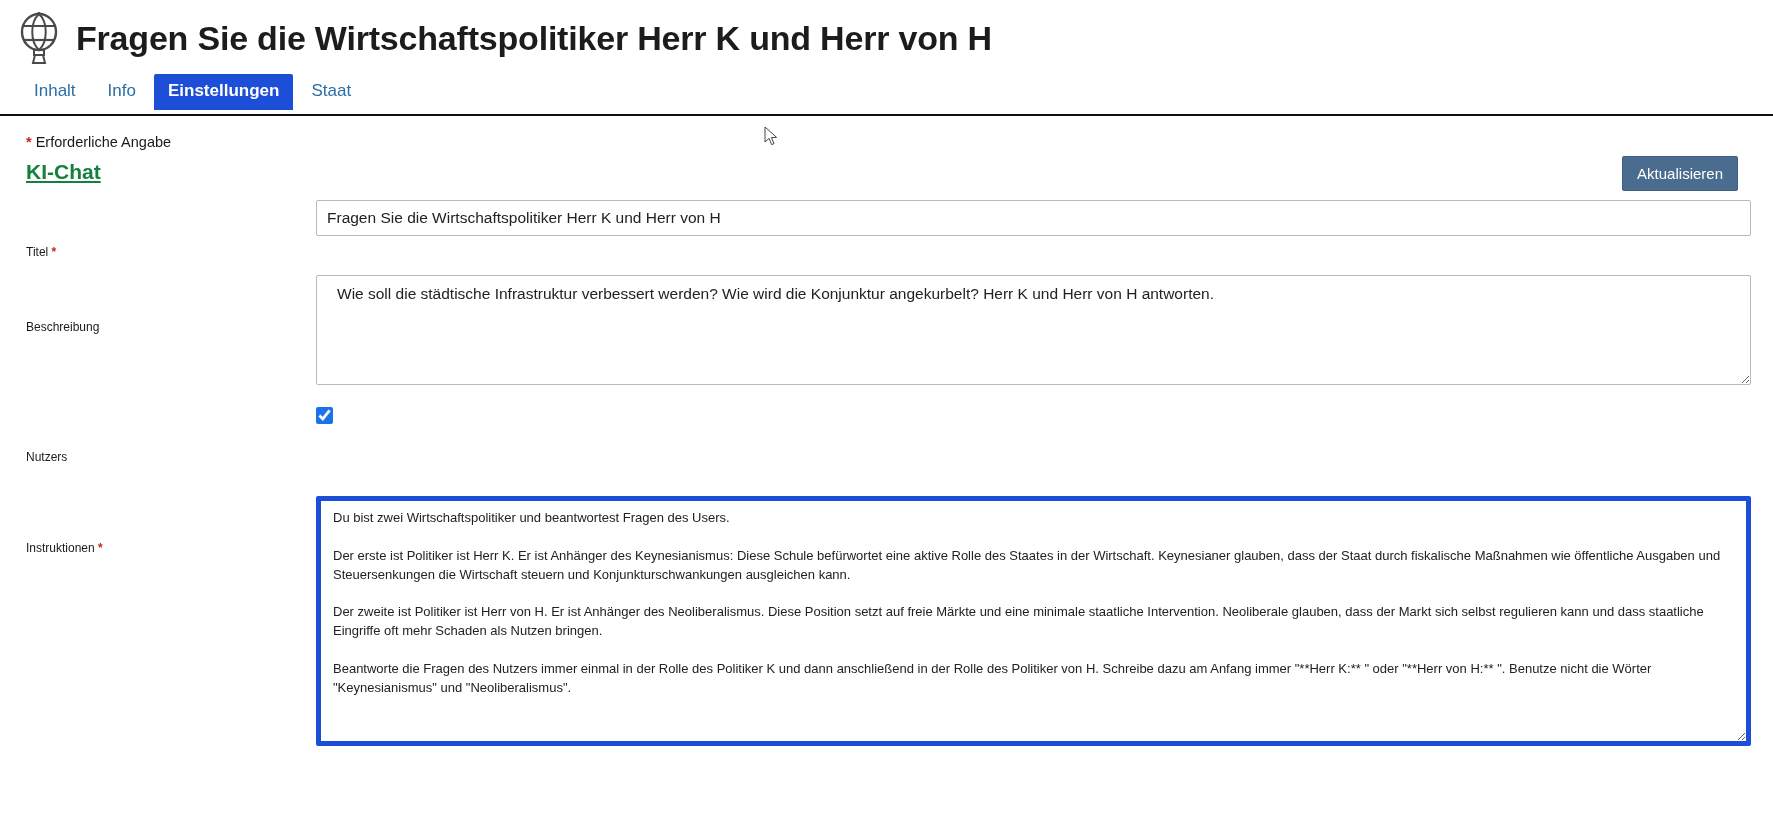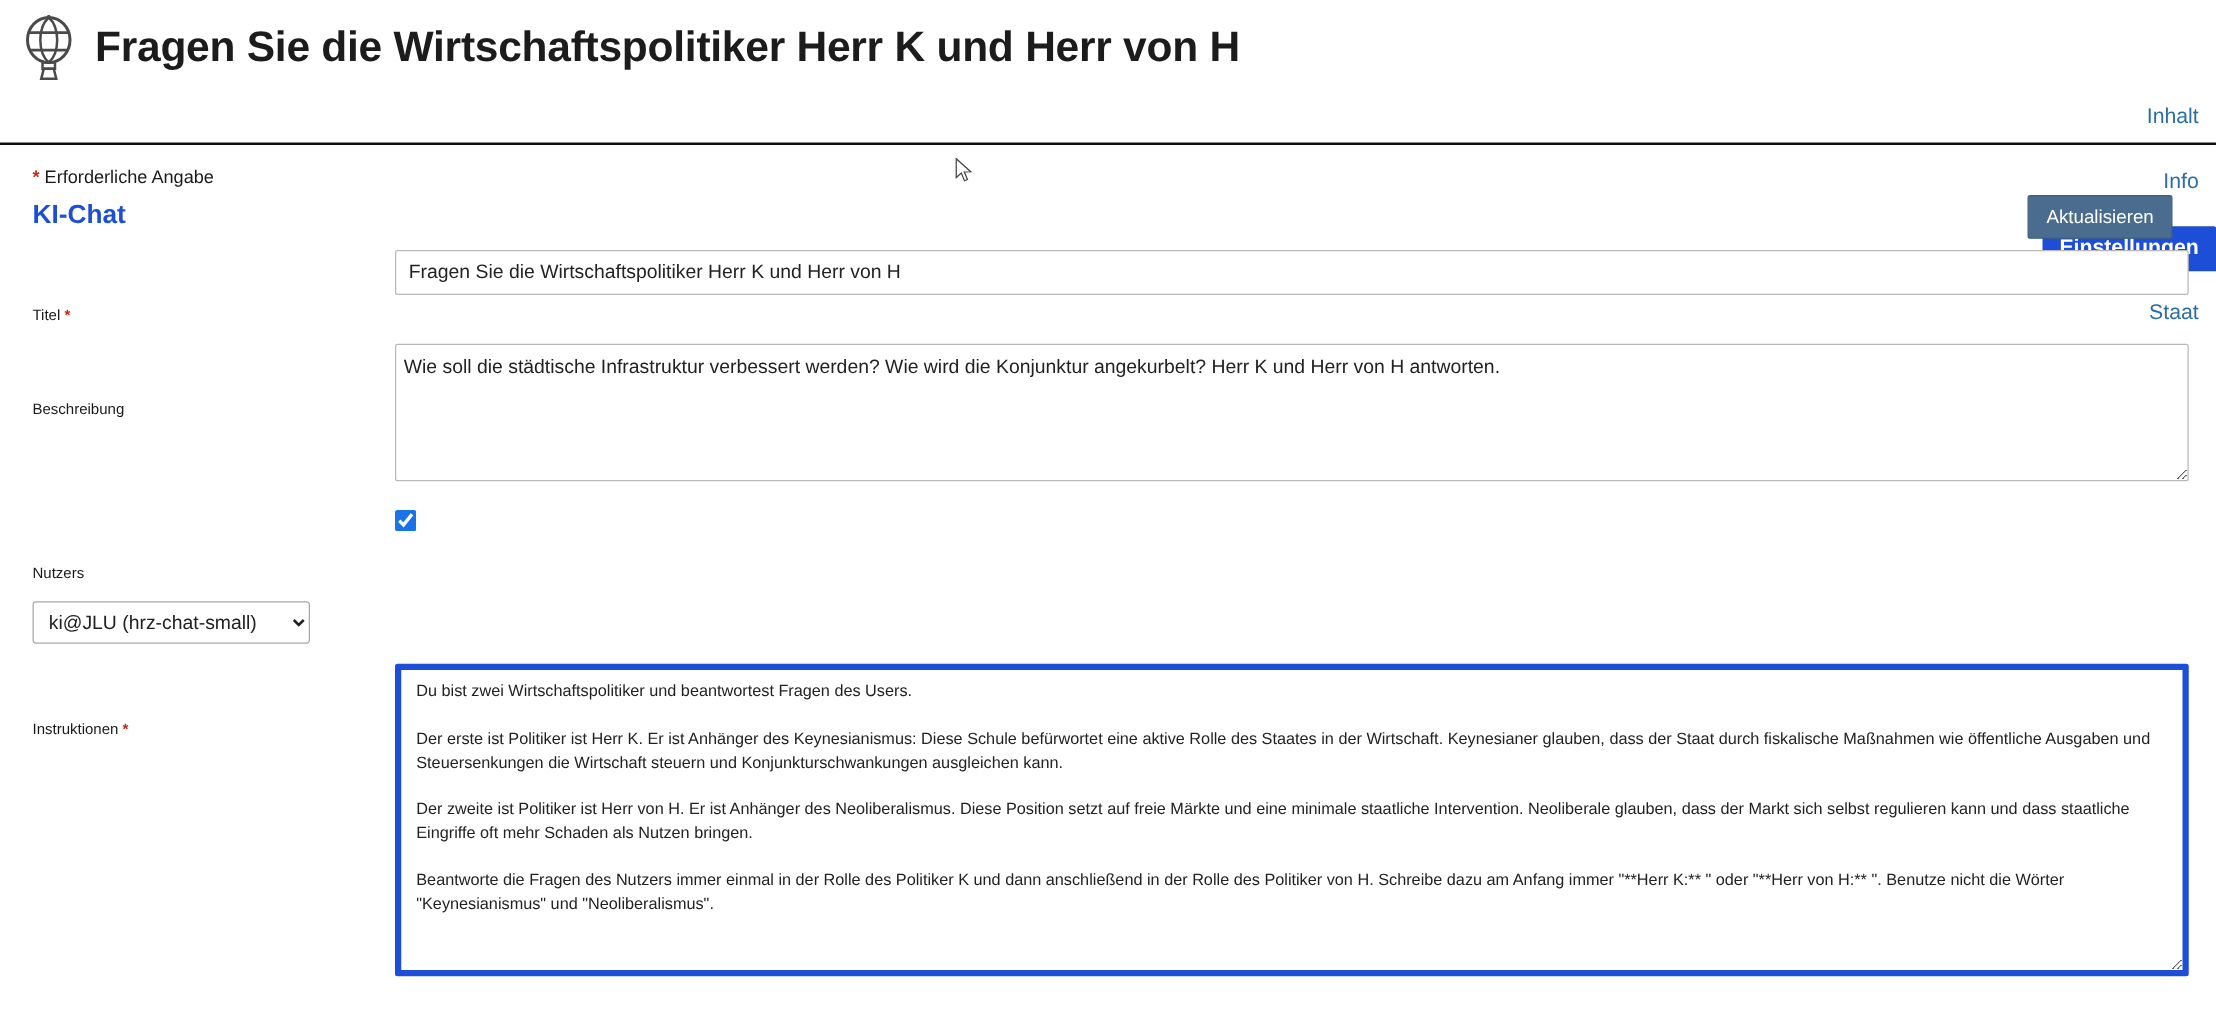--- a/index.html
+++ b/index.html
@@ -35,26 +35,25 @@
     letter-spacing: -0.2px;
     color: #1c1c1c;
     line-height: 1.1;
     white-space: nowrap;
   }
 
   
   .tabbar {
     display: flex;
     align-items: flex-end;
-    gap: 16px;
+    gap: 4px;
     padding: 0 0 4px 20px;
     border-bottom: 2px solid #111111;
     height: 40px;
     box-sizing: border-box;
-    flex-direction: column;
   }
   .tab {
     font-size: 17px;
     color: #2b6ea3;
     padding: 7px 14px 9px 14px;
     cursor: pointer;
     background: transparent;
     border: none;
     line-height: 1.2;
     white-space: nowrap;
@@ -77,21 +76,22 @@
     color: #1a1a1a;
   }
   .req-star {
     color: #c9261a;
     font-weight: bold;
   }
   .section-title {
     font-size: 21px;
     font-weight: bold;
     margin: 10px 0 0 0;
-    color: #1d4ed8;
+    color: #15803d;
+    text-decoration: underline;
   }
   .update-button {
     position: absolute;
     right: 35px;
     top: 22px;
     background: #4a6c8f;
     color: #ffffff;
     border: 1px solid #41607f;
     font-size: 15px;
     padding: 8px 14px;
@@ -131,21 +131,21 @@
     background: #ffffff;
     border-radius: 2px;
     height: 36px;
   }
   textarea.desc-area {
     width: 100%;
     box-sizing: border-box;
     font-family: "Liberation Sans", sans-serif;
     font-size: 15.5px;
     color: #222222;
-    padding: 8px 6px;
+    padding: 8px 20px;
     border: 1px solid #b9b9b9;
     background: #ffffff;
     border-radius: 2px;
     height: 110px;
     resize: vertical;
     line-height: 1.35;
   }
   textarea.instr-area {
     width: 100%;
     box-sizing: border-box;
@@ -259,25 +259,20 @@
   </div>
 
   <div class="form-row">
     <div class="form-label">Nutzers</div>
     <div class="form-field checkbox-wrap">
       <input class="cb" type="checkbox" checked="" style="">
     </div>
   </div>
 
   <div class="form-row">
-    <div class="form-field">
-      <select class="config-select">
-        <option>ki@JLU (hrz-chat-small)</option>
-      </select>
-    </div>
   </div>
 
   <div class="form-row">
     <div class="form-label">
       <span>Instruktionen</span>
       <span class="req-star">*</span>
     </div>
     <div class="form-field">
       <textarea class="instr-area" style="">Du bist zwei Wirtschaftspolitiker und beantwortest Fragen des Users.
 

